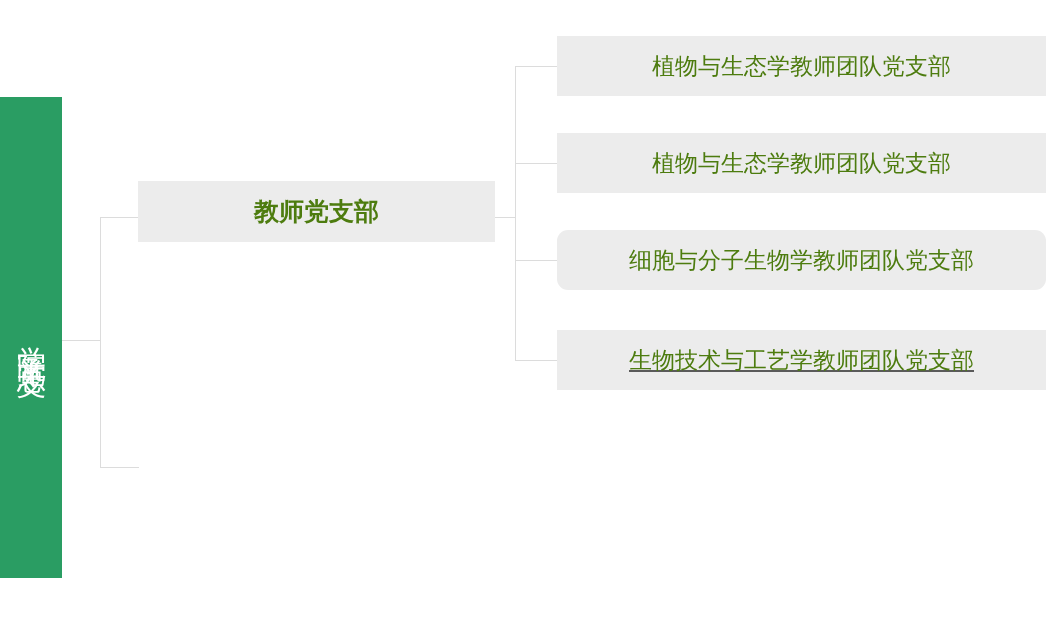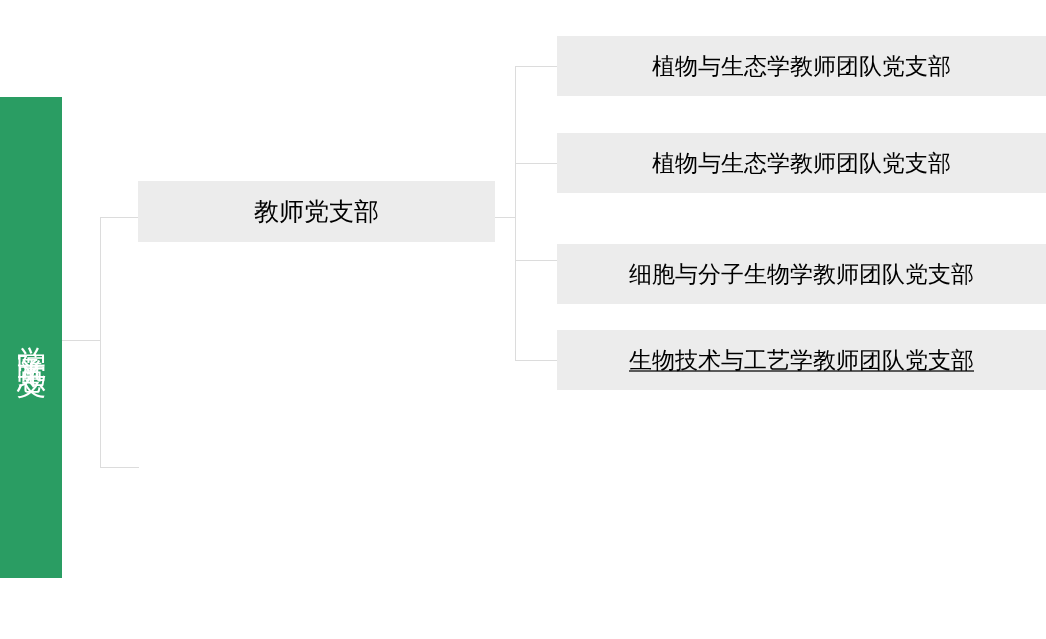--- a/index.html
+++ b/index.html
@@ -64,21 +64,21 @@
     display: flex;
     align-items: center;
     justify-content: center;
     box-sizing: border-box;
     color: #5a5a5a;
   }
   .node-label {
     font-size: 24px;
     line-height: 1;
     white-space: nowrap;
-    color: #000000;
+    color: #4d7c0f;
   }
 
   
   .level2 {
     left: 138px;
     width: 357px;
     height: 61px;
   }
   .level2 .node-label { font-size: 25px; }
 
@@ -112,34 +112,34 @@
     <div class="conn conn-h" style="left:515px; top:66px; width:43px;"></div>
     <div class="conn conn-h" style="left:515px; top:163px; width:43px;"></div>
     <div class="conn conn-h" style="left:515px; top:260px; width:43px;"></div>
     <div class="conn conn-h" style="left:515px; top:360px; width:43px;"></div>
   </div>
 
   <div class="root-node">
     <span class="root-label">学院党总支</span>
   </div>
 
-  <div class="node-box level2" style="top:181px;">
+  <div class="node-box level2" style="top:181px;font-weight:bold;">
     <span class="node-label">教师党支部</span>
   </div>
 
 
   <div class="node-box level3" style="top:36px;">
     <span class="node-label">植物与生态学教师团队党支部</span>
   </div>
 
   <div class="node-box level3" style="top:133px;">
     <span class="node-label">植物与生态学教师团队党支部</span>
   </div>
 
-  <div class="node-box level3" style="top:244px;">
+  <div class="node-box level3" style="top:230px;border-radius:11px;">
     <span class="node-label">细胞与分子生物学教师团队党支部</span>
   </div>
 
   <div class="node-box level3" style="top:330px;text-decoration:underline;">
     <span class="node-label">生物技术与工艺学教师团队党支部</span>
   </div>
 
 </div>
 
 </body></html>

